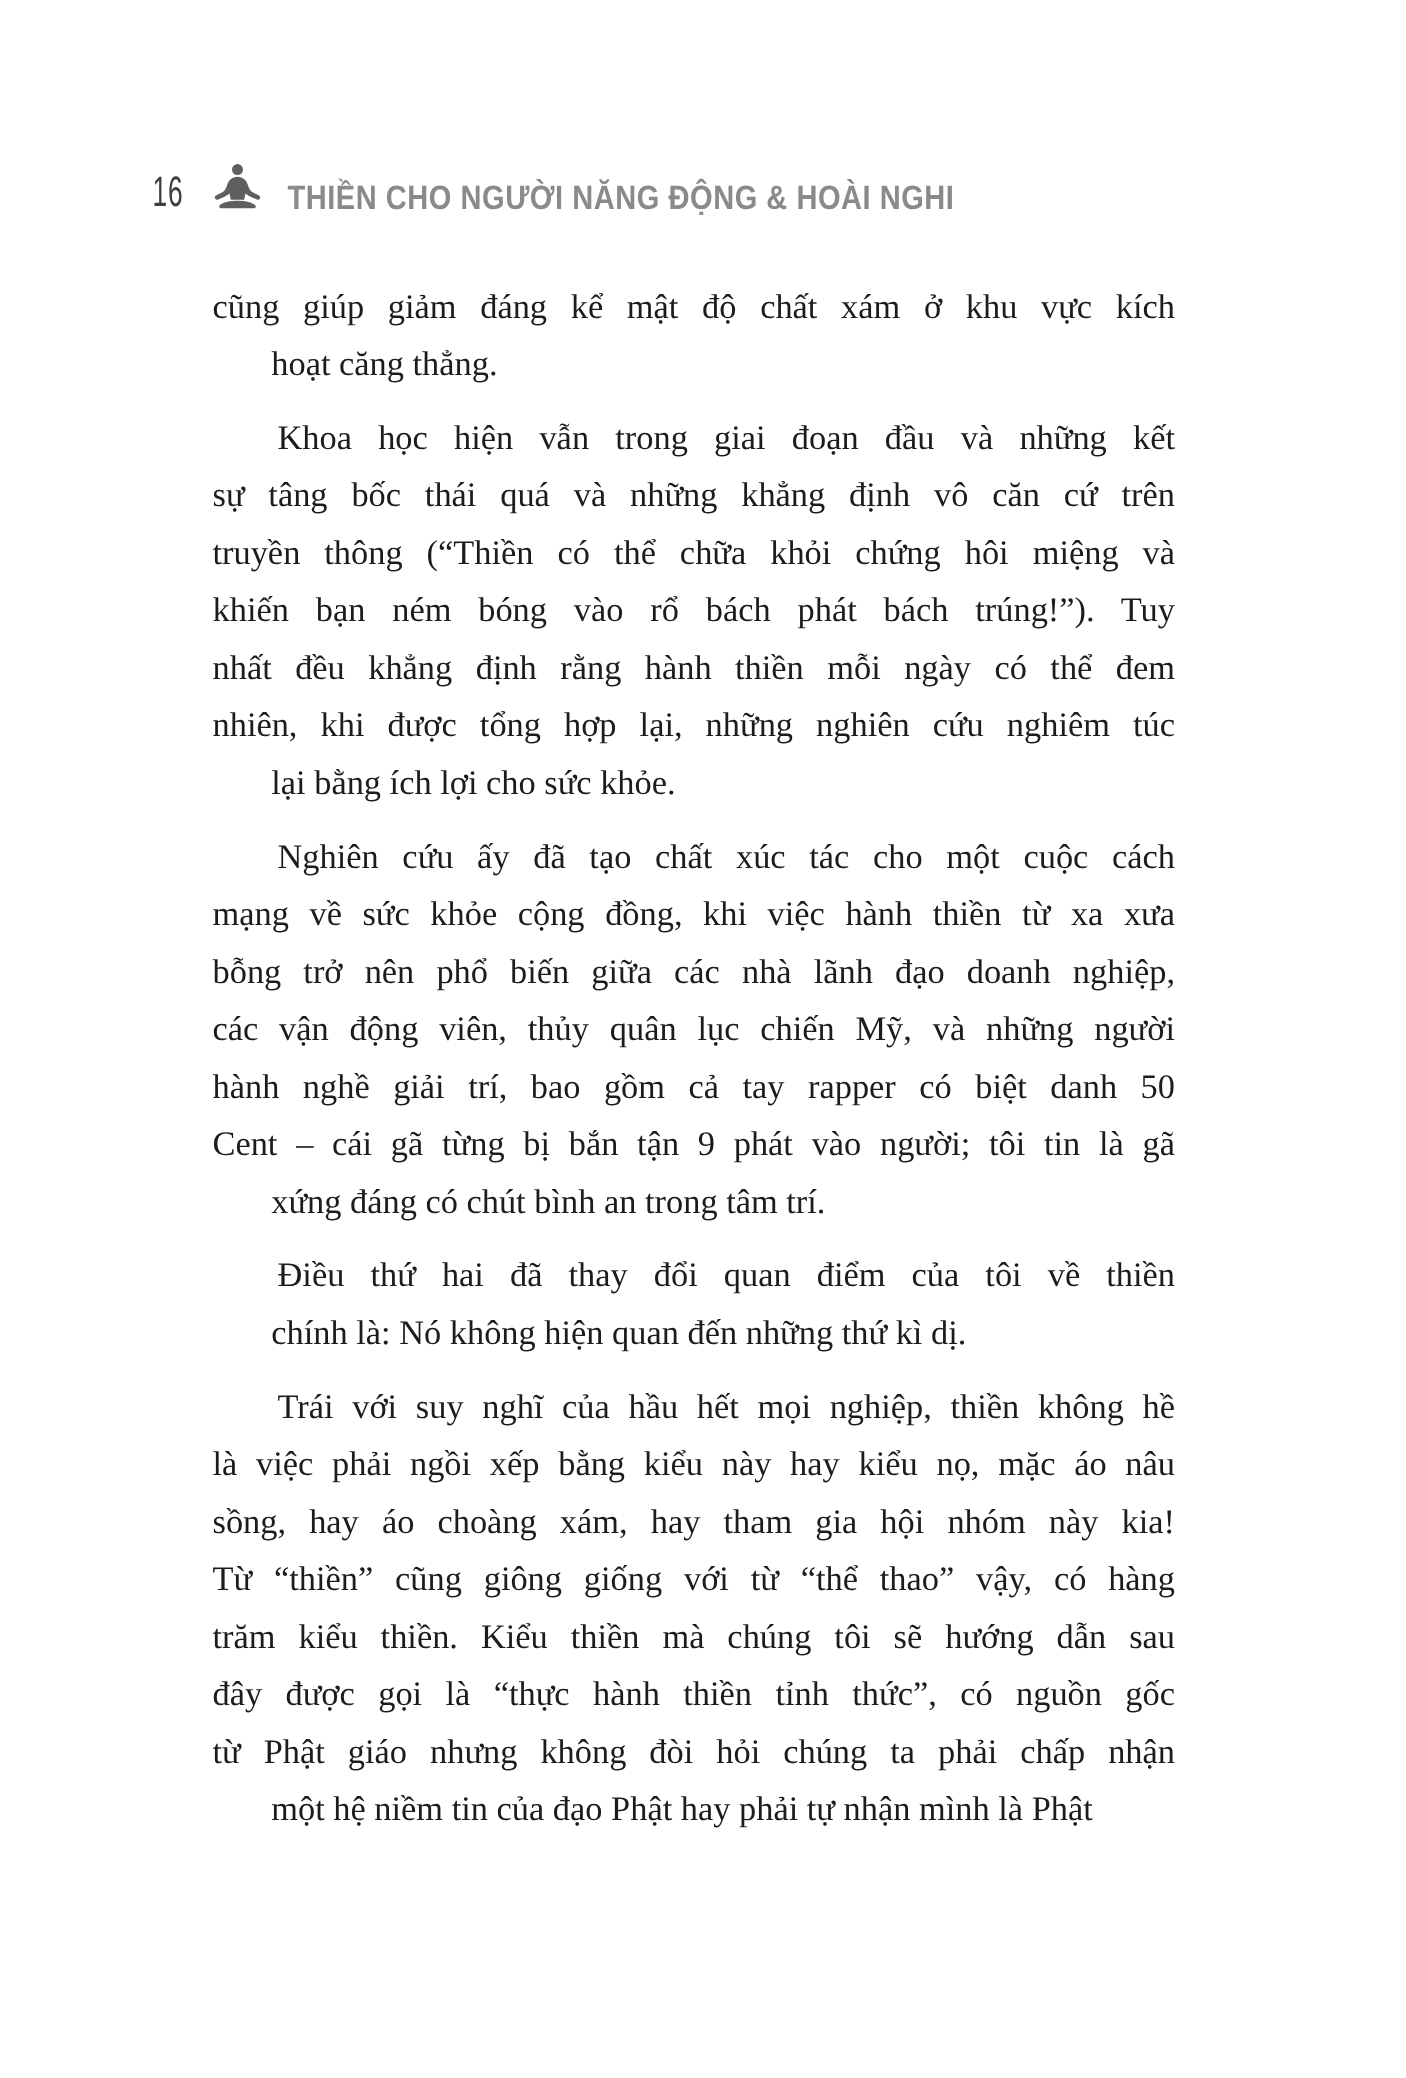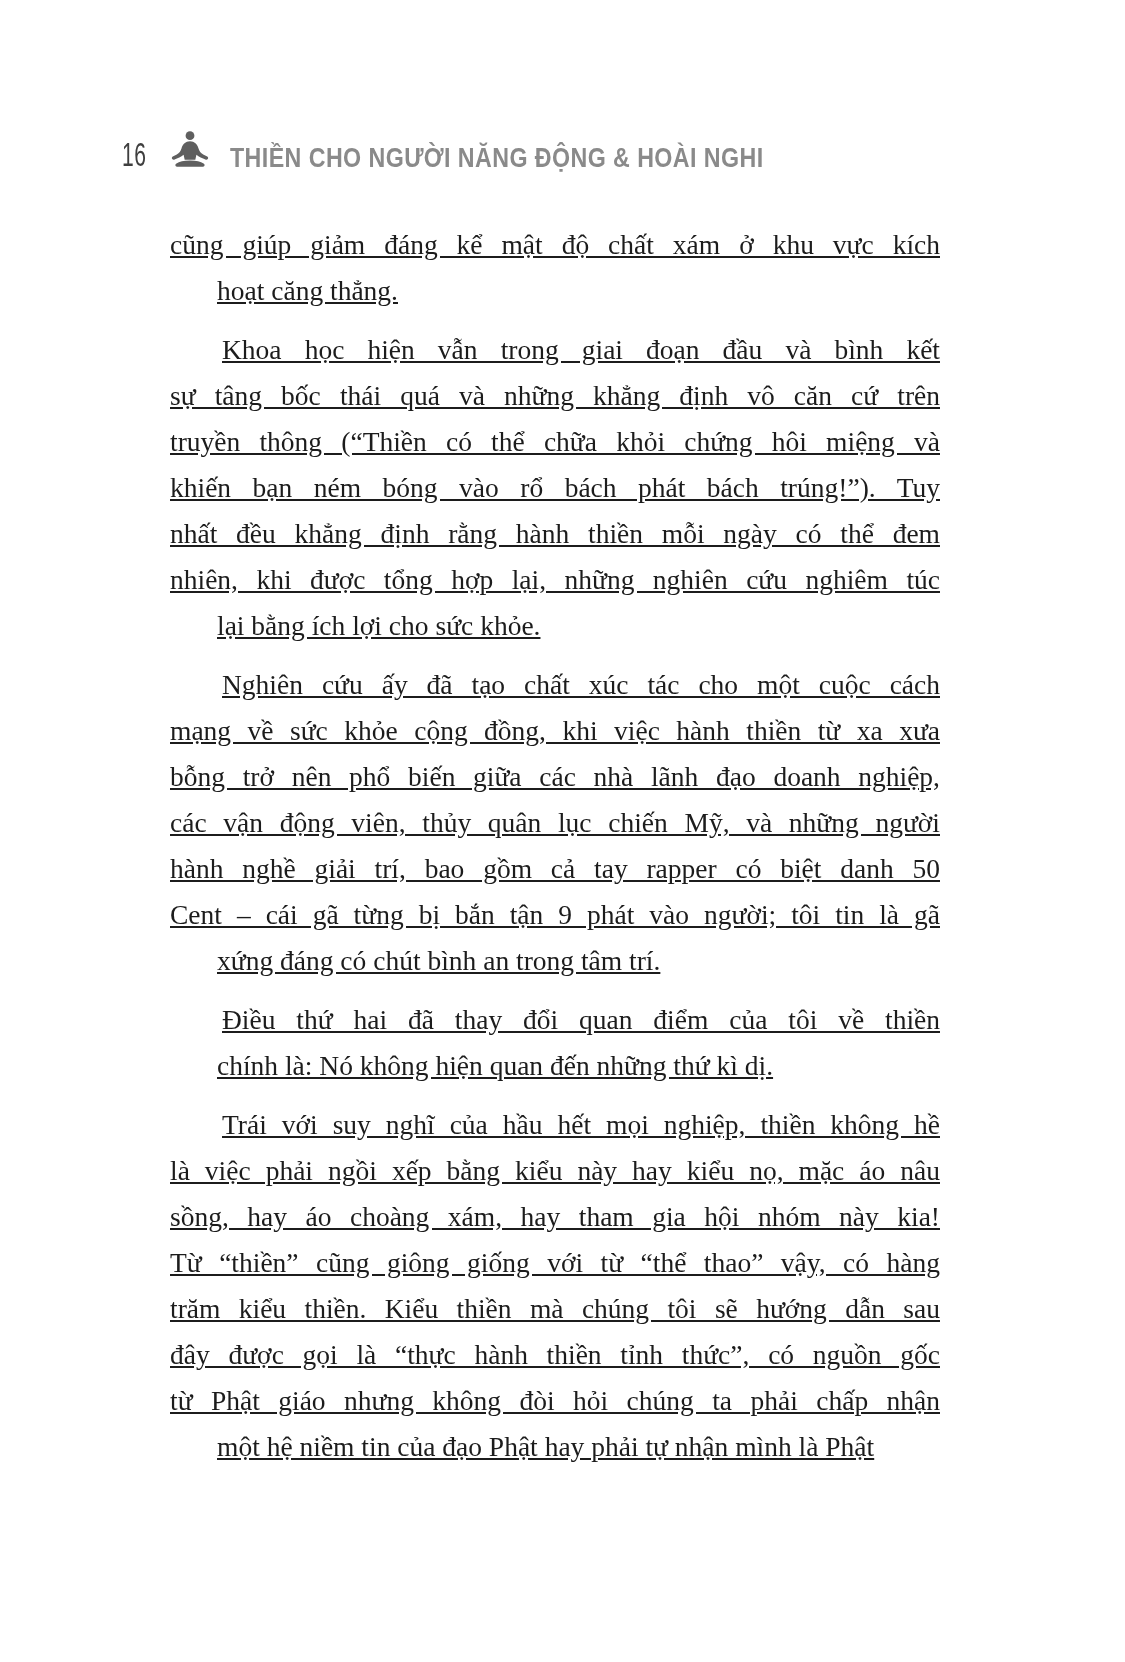--- a/index.html
+++ b/index.html
@@ -64,21 +64,20 @@
   }
   .paragraph {
     margin: 0 0 13px 0;
   }
   .line {
     line-height: 46px;
     height: 46px;
     text-align: justify;
     text-align-last: justify;
     overflow: hidden;
-    text-decoration: underline;
   }
   .line.last {
     text-align-last: left;
     margin-left: 47px;
   }
   .line.indent {
     text-indent: 52px;
   }
 </style>
 </head>
@@ -97,21 +96,21 @@
     </span>
     <span class="header-title">THIỀN CHO NGƯỜI NĂNG ĐỘNG &amp; HOÀI NGHI</span>
   </div>
 
   <div class="body-text">
       <div class="paragraph">
         <div class="line">cũng giúp giảm đáng kể mật độ chất xám ở khu vực kích</div>
         <div class="line last">hoạt căng thẳng.</div>
       </div>
       <div class="paragraph">
-        <div class="line indent">Khoa học hiện vẫn trong giai đoạn đầu và bình kết</div>
+        <div class="line indent">Khoa học hiện vẫn trong giai đoạn đầu và những kết</div>
         <div class="line">sự tâng bốc thái quá và những khẳng định vô căn cứ trên</div>
         <div class="line">truyền thông (“Thiền có thể chữa khỏi chứng hôi miệng và</div>
         <div class="line">khiến bạn ném bóng vào rổ bách phát bách trúng!”). Tuy</div>
         <div class="line">nhất đều khẳng định rằng hành thiền mỗi ngày có thể đem</div>
         <div class="line">nhiên, khi được tổng hợp lại, những nghiên cứu nghiêm túc</div>
         <div class="line last">lại bằng ích lợi cho sức khỏe.</div>
       </div>
       <div class="paragraph">
         <div class="line indent">Nghiên cứu ấy đã tạo chất xúc tác cho một cuộc cách</div>
         <div class="line">mạng về sức khỏe cộng đồng, khi việc hành thiền từ xa xưa</div>

